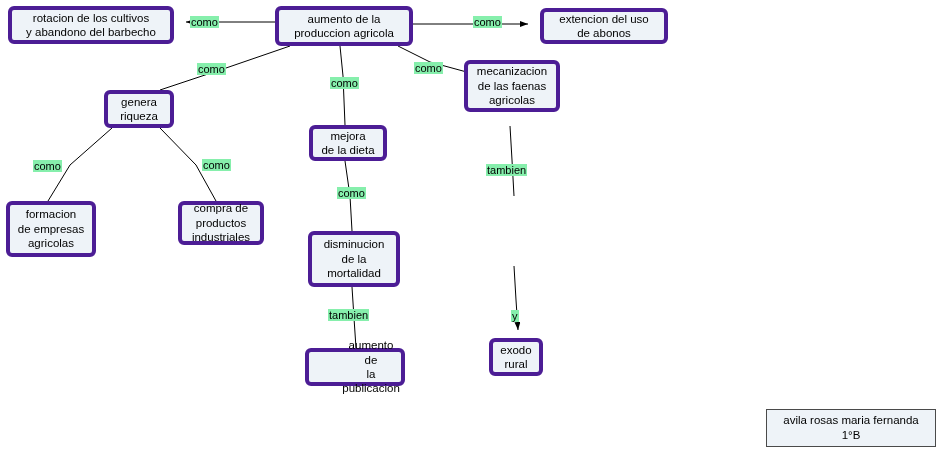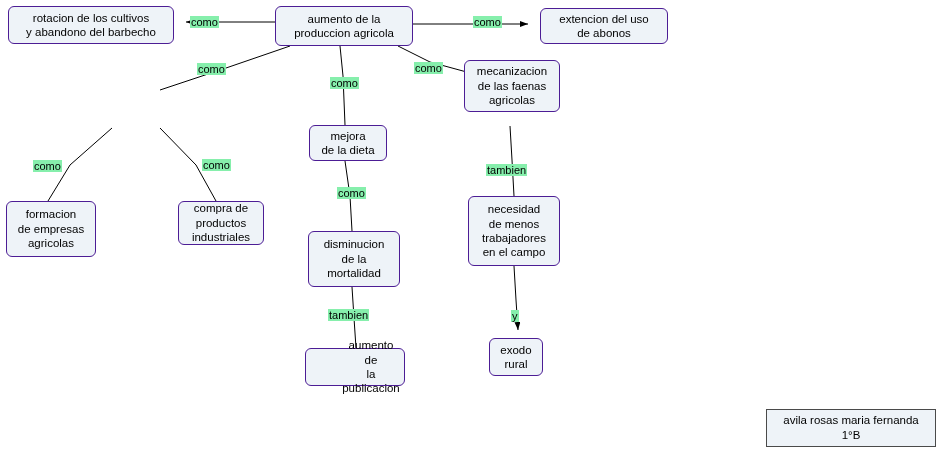--- a/index.html
+++ b/index.html
@@ -12,21 +12,21 @@
     width: 948px;
     height: 452px;
     background: #ffffff;
     font-family: "Liberation Sans", sans-serif;
     overflow: hidden;
   }
   .node {
     position: absolute;
     box-sizing: border-box;
     background: #eef3f8;
-    border: 1px solid #4c1d95;
+    border: 4px solid #4c1d95;
     border-radius: 6px;
     display: flex;
     align-items: center;
     justify-content: center;
     text-align: center;
     font-size: 11.5px;
     color: #000000;
     line-height: 1.25;
     padding: 2px 4px;
     white-space: pre-line;
@@ -100,44 +100,42 @@
 
   <div class="node" style="left:8px; top:6px; width:166px; height:38px;">rotacion de los cultivos
 y abandono del barbecho</div>
 
   <div class="node" style="left:540px; top:8px; width:128px; height:36px;">extencion del uso
 de abonos</div>
 
   <div class="node" style="left:275px; top:6px; width:138px; height:40px;">aumento de la
 produccion agricola</div>
 
+  <div class="node" style="left:104px; top:90px; width:70px; height:38px;">genera
+riqueza</div>
 
   <div class="node" style="left:309px; top:125px; width:78px; height:36px;">mejora
 de la dieta</div>
 
   <div class="node" style="left:464px; top:60px; width:96px; height:52px;">mecanizacion
 de las faenas
 agricolas</div>
 
   <div class="node" style="left:6px; top:201px; width:90px; height:56px;">formacion
 de empresas
 agricolas</div>
 
   <div class="node" style="left:178px; top:201px; width:86px; height:44px;">compra de
 productos
 industriales</div>
 
   <div class="node" style="left:308px; top:231px; width:92px; height:56px;">disminucion
 de la
 mortalidad</div>
 
-  <div class="node" style="left:468px; top:196px; width:92px; height:70px;">necesidad
-de menos
-trabajadores
-en el campo</div>
 
   <div class="node" style="left:305px; top:348px; width:100px; height:38px;padding-left:36px;">aumento de
 la publicacion</div>
 
   <div class="node" style="left:489px; top:338px; width:54px; height:38px;">exodo
 rural</div>
 
   <div class="edge-label" style="left:190px; top:16px;">como</div>
   <div class="edge-label" style="left:473px; top:16px;">como</div>
   <div class="edge-label" style="left:197px; top:63px;">como</div>

